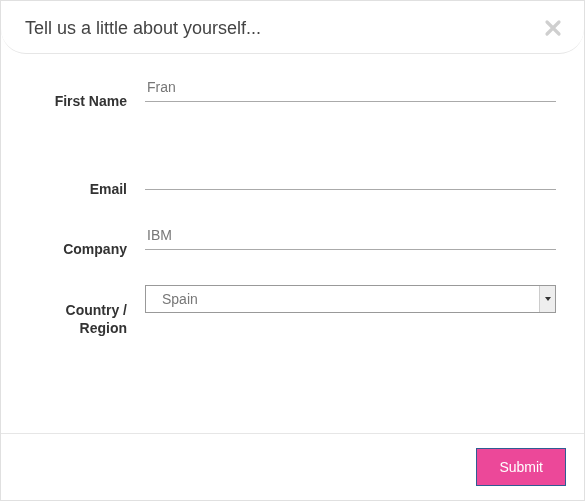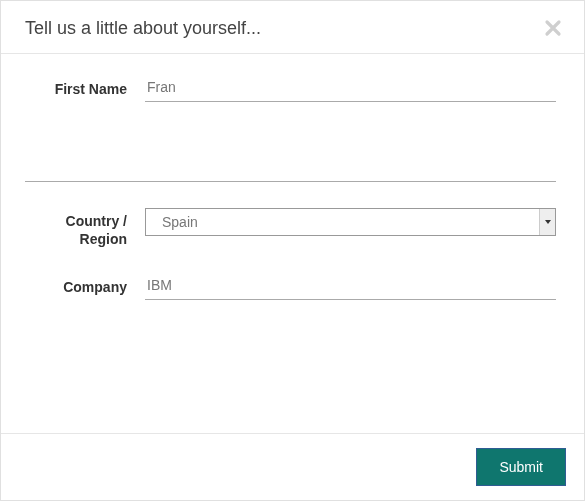--- a/index.html
+++ b/index.html
@@ -11,20 +11,21 @@
       overflow: hidden;
       position: relative;
       border: 1px solid #e0e0e0;
     }
     .header {
       display: flex;
       align-items: center;
       justify-content: space-between;
       padding: 16px 20px 14px 24px;
       border-bottom: 1px solid #e6e6e6;
+      border-radius: 25px;
     }
     .title {
       font-size: 18px;
       color: #444;
       font-weight: 400;
     }
     .close-btn {
       cursor: pointer;
       color: #ccc;
       line-height: 1;
@@ -41,20 +42,21 @@
     }
     .label {
       width: 120px;
       text-align: right;
       padding-right: 18px;
       font-size: 14px;
       color: #333;
       font-weight: bold;
       padding-top: 2px;
       line-height: 1.3;
+      margin-top: 12px;
     }
     .field {
       flex: 1;
     }
     .text-input {
       width: 100%;
       border: none;
       border-bottom: 1px solid #aaa;
       font-size: 14px;
       color: #777;
@@ -97,21 +99,21 @@
     .footer {
       position: absolute;
       bottom: 0; left: 0; right: 0;
       border-top: 1px solid #e6e6e6;
       padding: 14px 18px;
       display: flex;
       justify-content: flex-end;
       background: #fff;
     }
     .submit-btn {
-      background: #0f766e;
+      background: #ec4899;
       color: #fff;
       border: 1px solid #2f5c93;
       font-size: 14px;
       padding: 10px 22px;
       cursor: pointer;
       font-family: inherit;
     }
   </style>
 </head>
 <body>
@@ -131,42 +133,43 @@
     <div class="label">First Name</div>
     <div class="field">
       <input type="text" class="text-input" value="Fran" style="">
     </div>
   </div>
 
   <div class="row">
   </div>
 
   <div class="row">
+    <div class="label">Email</div>
     <div class="field">
       <input type="text" class="text-input" value="" style="">
     </div>
   </div>
 
+
+  <div class="row">
+    <div class="label">Company</div>
+    <div class="field">
+      <input type="text" class="text-input" value="IBM" style="">
+    </div>
+  </div>
 
   <div class="row">
     <div class="label">Country / Region</div>
     <div class="field">
       <div class="select-wrap">
         <div class="select-value">Spain</div>
         <div class="select-arrow">
             <span></span>
           </div>
       </div>
     </div>
   </div>
 
-  <div class="row">
-    <div class="label">Company</div>
-    <div class="field">
-      <input type="text" class="text-input" value="IBM" style="">
-    </div>
-  </div>
-
 </div>
 
 <div class="footer">
   <button class="submit-btn">Submit</button>
 </div>
 
 </body></html>

